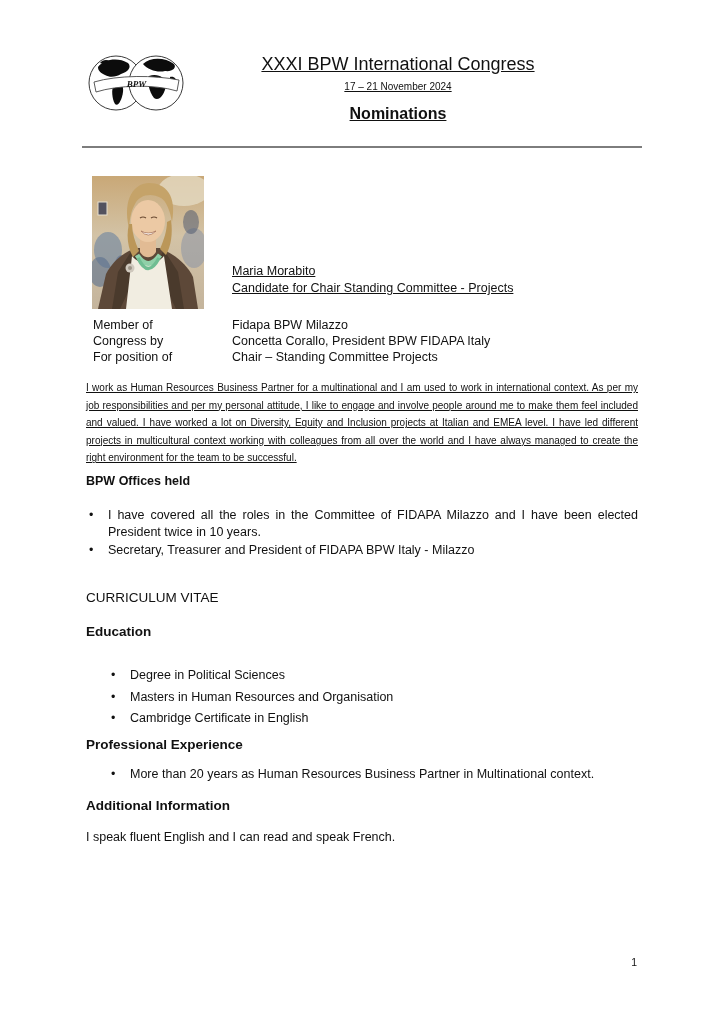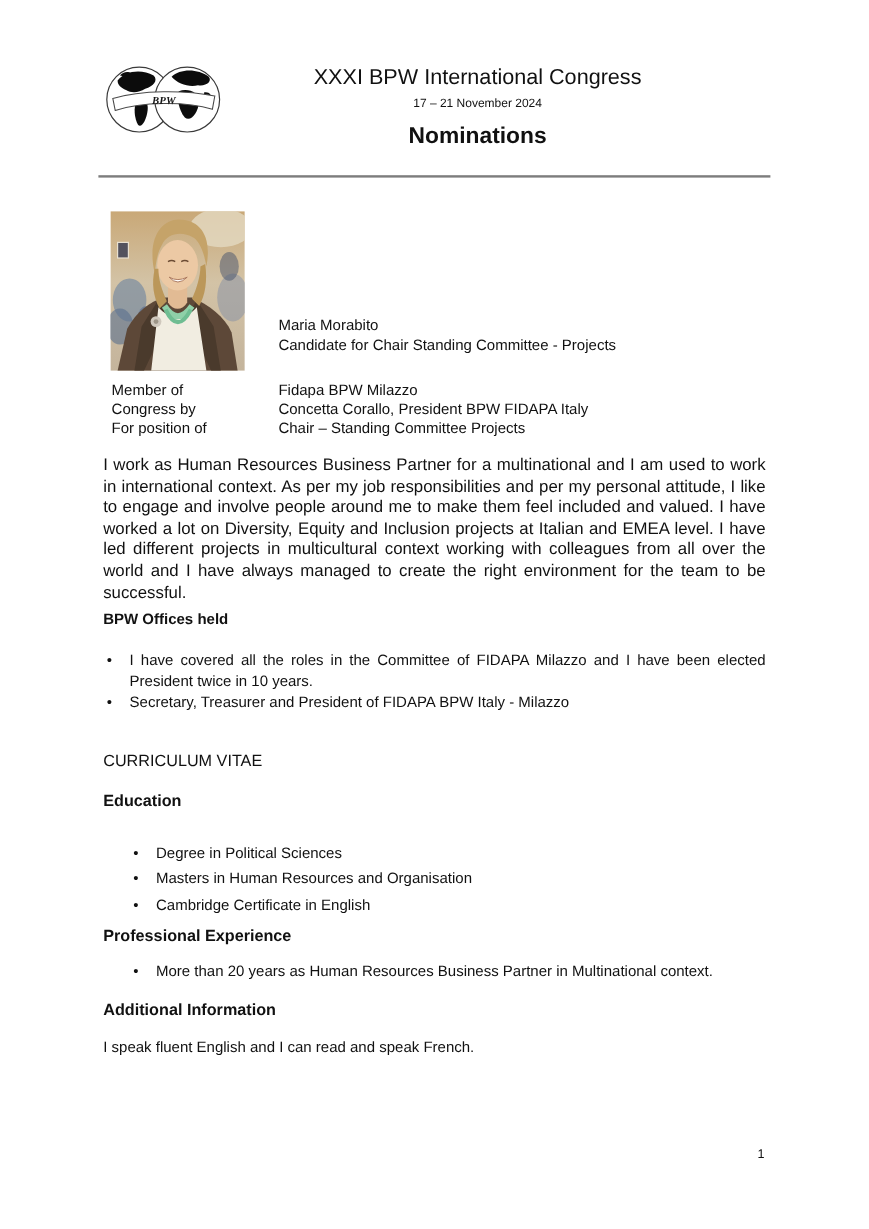--- a/index.html
+++ b/index.html
@@ -8,39 +8,39 @@
     width: 724px; height: 1024px; overflow: hidden; position: relative;
     font-family: "Liberation Sans", "DejaVu Sans", sans-serif;
     color: #111111;
   }
   .page { position: relative; width: 724px; height: 1024px; background: #ffffff; }
   .content { padding: 0 86px; }
 
   
   .header { position: relative; padding-top: 53px; }
   .logo { position: absolute; left: 2px; top: 53px; width: 97px; height: 60px; }
-  .header-text { margin-left: 72px; text-align: center; }
+  .header-text { margin-left: 72px; text-align: center; text-decoration: underline; }
   .header-title { font-size: 18px; line-height: 22px; font-weight: 400; }
   .header-date { font-size: 10px; line-height: 17px; margin-top: 3px; }
-  .header-sub { font-size: 19px; line-height: 18px; margin-top: 10px; font-weight: 700; }
+  .header-sub { font-size: 16px; line-height: 18px; margin-top: 10px; font-weight: 700; }
 
   .rule { border: none; border-top: 2px solid #7d7d7d; margin: 23px -4px 0 -4px; }
 
   
   .candidate { position: relative; margin-top: 28px; height: 133px; }
   .photo { position: absolute; left: 6px; top: 0; width: 112px; height: 133px; display: block; }
-  .name-block { position: absolute; left: 146px; top: 87px; font-size: 12.5px; line-height: 17px; }
+  .name-block { position: absolute; left: 146px; top: 87px; font-size: 12.5px; line-height: 17px; text-decoration: underline; }
 
   .details { margin-top: 8px; padding-left: 7px; font-size: 12.5px; line-height: 16px; }
   .detail-row { display: flex; }
   .detail-label { width: 139px; flex: 0 0 139px; }
 
   
   .h-main { font-size: 13.5px; line-height: 17px; font-weight: 700; margin-top: 26px; }
-  .vision-text { margin-top: 14px; font-size: 14px; line-height: 17.6px; text-align: justify; }
+  .vision-text { margin-top: 14px; font-size: 10px; line-height: 17.6px; text-align: justify; text-decoration: underline; }
   .h-offices { font-size: 12.5px; line-height: 16px; font-weight: 700; margin-top: 6px; }
 
   ul.bullets { list-style: none; margin-top: 18px; font-size: 12.5px; line-height: 17.5px; }
   ul.bullets li { position: relative; padding-left: 22px; text-align: justify; }
   ul.bullets li::before { content: "\2022"; position: absolute; left: 3px; }
 
   .h-cv { font-size: 13.5px; line-height: 18px; font-weight: 400; margin-top: 30px; }
   .h-sub { font-size: 13.5px; line-height: 18px; font-weight: 700; margin-top: 16px; }
 
   ul.bullets-indent { list-style: none; margin-top: 24px; font-size: 12.5px; line-height: 21.5px; }

